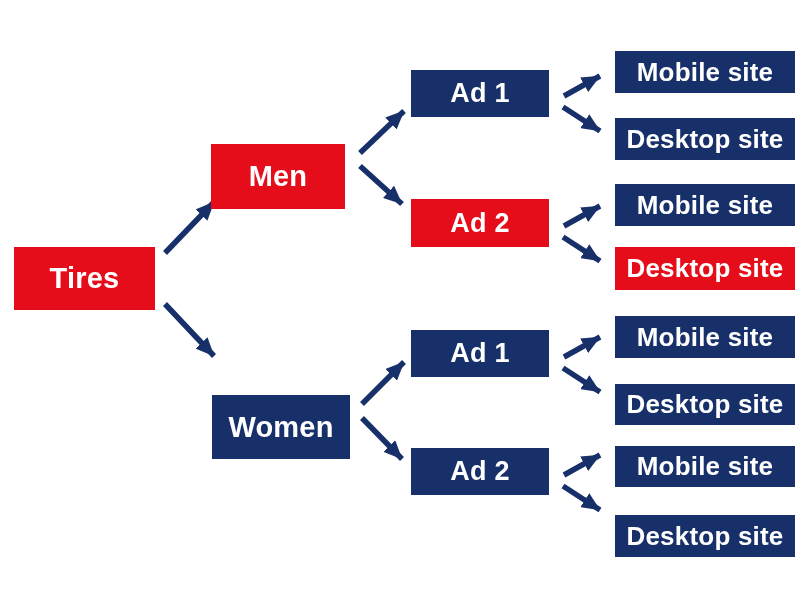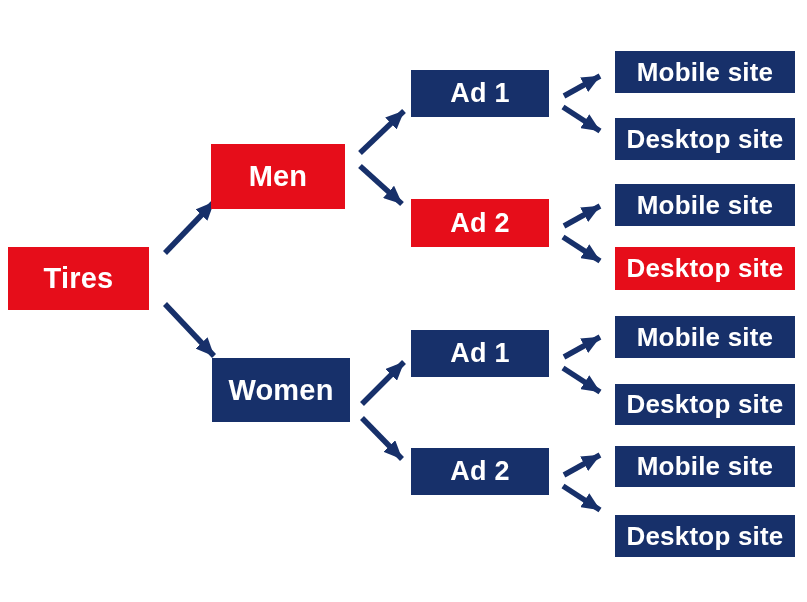--- a/index.html
+++ b/index.html
@@ -55,27 +55,27 @@
         <line x1="563" y1="107" x2="600" y2="131" stroke="#17306a" stroke-width="5.5" marker-end="url(#head)"></line>
         <line x1="564" y1="226" x2="600" y2="206" stroke="#17306a" stroke-width="5.5" marker-end="url(#head)"></line>
         <line x1="563" y1="237" x2="600" y2="261" stroke="#17306a" stroke-width="5.5" marker-end="url(#head)"></line>
         <line x1="564" y1="357" x2="600" y2="337" stroke="#17306a" stroke-width="5.5" marker-end="url(#head)"></line>
         <line x1="563" y1="368" x2="600" y2="392" stroke="#17306a" stroke-width="5.5" marker-end="url(#head)"></line>
         <line x1="564" y1="475" x2="600" y2="455" stroke="#17306a" stroke-width="5.5" marker-end="url(#head)"></line>
         <line x1="563" y1="486" x2="600" y2="510" stroke="#17306a" stroke-width="5.5" marker-end="url(#head)"></line>
       </g>
   </svg>
   <div id="nodes-layer">
-      <div class="node" style="left: 8px; top: 247px; width: 141px; height: 63px; background: rgb(230, 13, 26); color: rgb(255, 255, 255); font-size: 29px;">
+      <div class="node" style="left: 14px; top: 247px; width: 141px; height: 63px; background: rgb(230, 13, 26); color: rgb(255, 255, 255); font-size: 29px;">
         <span>Tires</span>
       </div>
       <div class="node" style="left: 211px; top: 125px; width: 134px; height: 65px; background: rgb(230, 13, 26); color: rgb(255, 255, 255); font-size: 29px; margin-top: 19px;">
         <span>Men</span>
       </div>
-      <div class="node" style="left: 212px; top: 358px; width: 138px; height: 64px; background: rgb(23, 48, 106); color: rgb(255, 255, 255); font-size: 29px;">
+      <div class="node" style="left: 212px; top: 395px; width: 138px; height: 64px; background: rgb(23, 48, 106); color: rgb(255, 255, 255); font-size: 29px;">
         <span>Women</span>
       </div>
       <div class="node" style="left: 411px; top: 70px; width: 138px; height: 47px; background: rgb(23, 48, 106); color: rgb(255, 255, 255); font-size: 27px;">
         <span>Ad 1</span>
       </div>
       <div class="node" style="left: 411px; top: 199px; width: 138px; height: 48px; background: rgb(230, 13, 26); color: rgb(255, 255, 255); font-size: 27px;">
         <span>Ad 2</span>
       </div>
       <div class="node" style="left: 411px; top: 330px; width: 138px; height: 47px; background: rgb(23, 48, 106); color: rgb(255, 255, 255); font-size: 27px;">
         <span>Ad 1</span>

